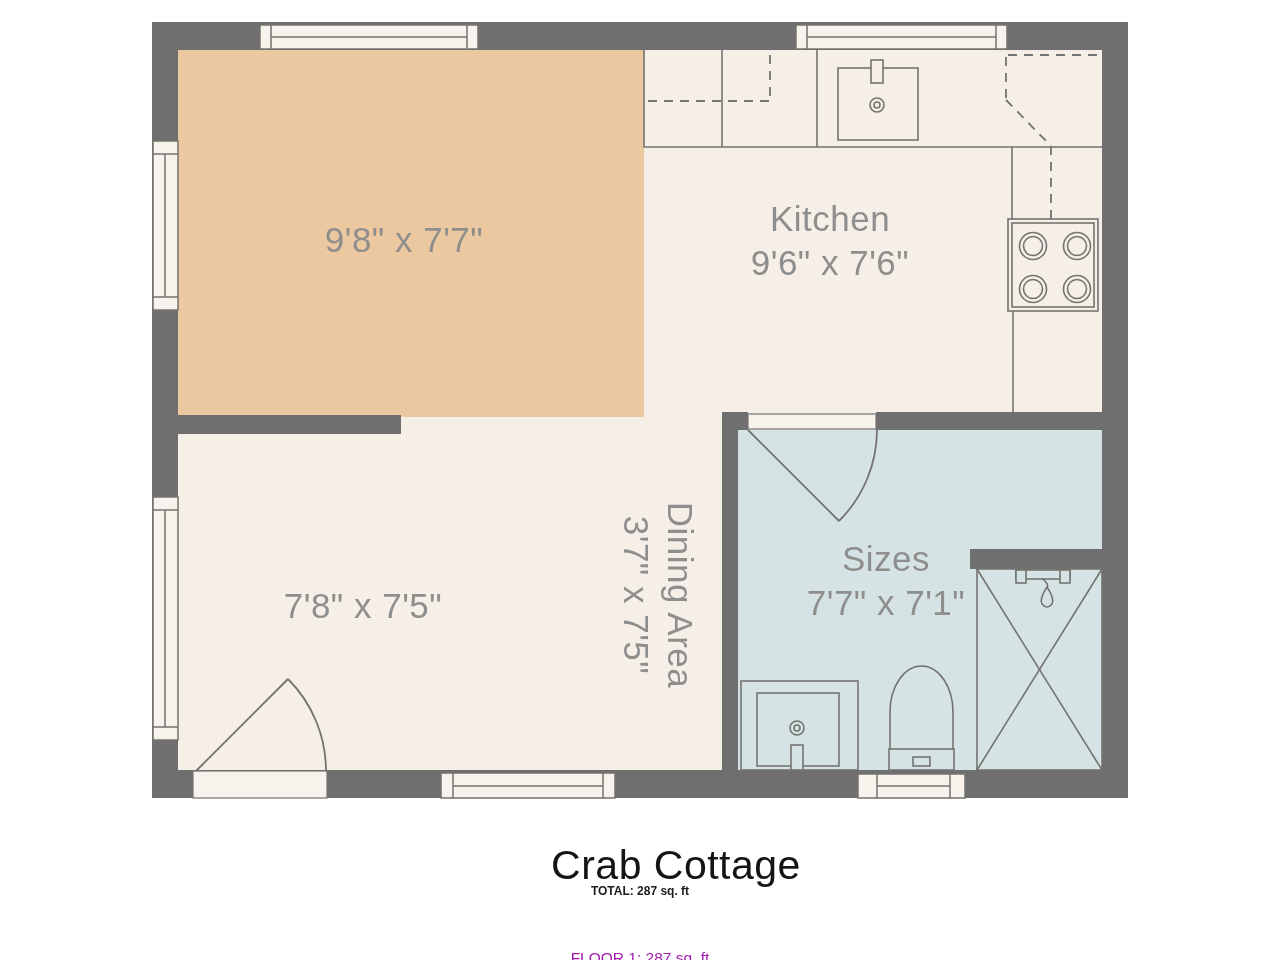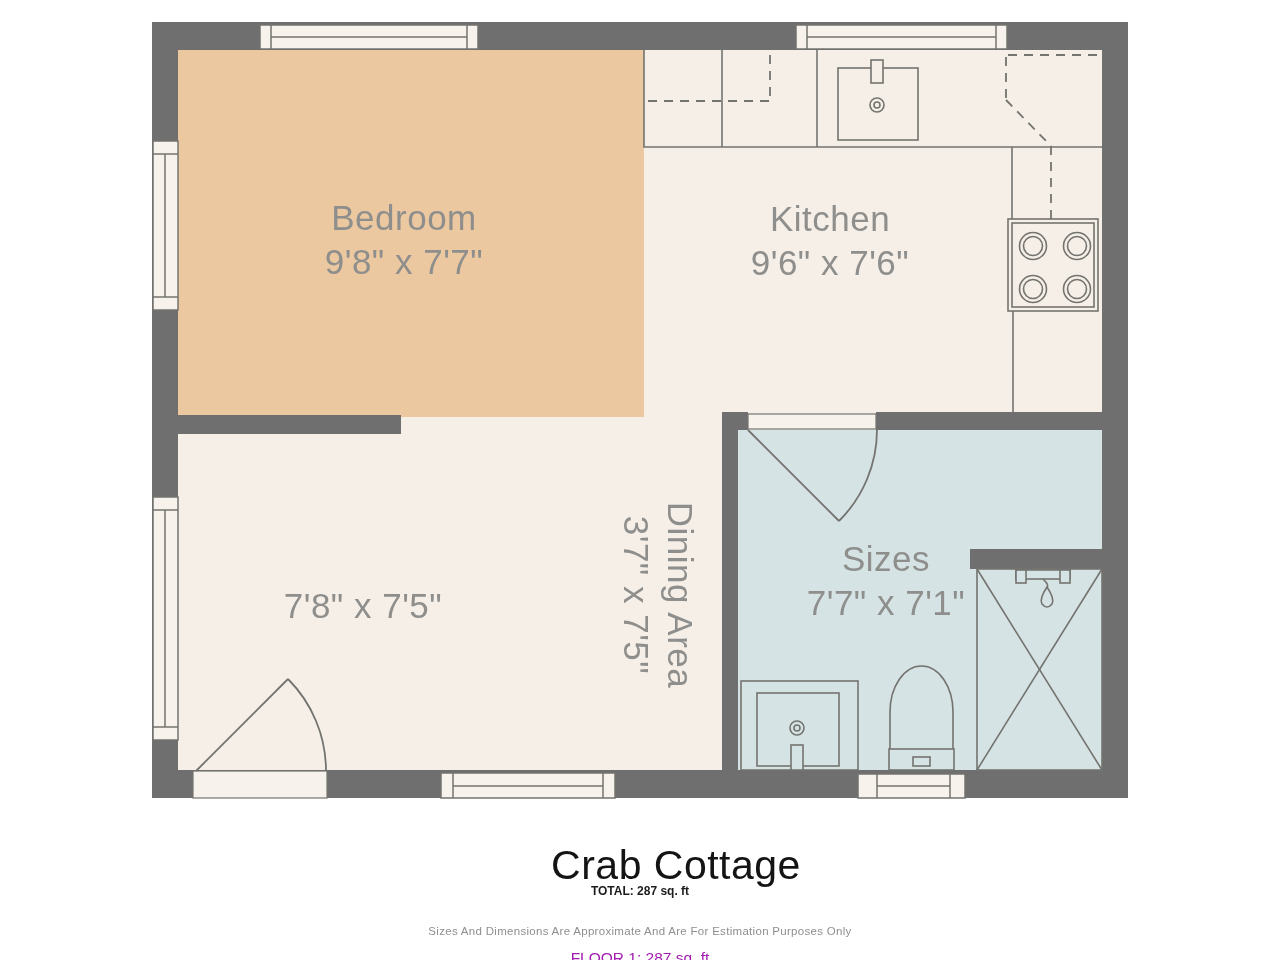--- a/index.html
+++ b/index.html
@@ -147,21 +147,20 @@
         <rect x="1016" y="570" width="54" height="9" fill="var(--bath-floor)"></rect>
         <rect x="1016" y="570" width="10" height="13" fill="var(--bath-floor)"></rect>
         <rect x="1060" y="570" width="10" height="13" fill="var(--bath-floor)"></rect>
         <path d="M1043,579 C1047,583 1049,585 1047,589"></path>
         <path d="M1047,587 Q1039,599 1042,604 Q1047,610 1052,604 Q1055,599 1047,587 Z" fill="var(--bath-floor)"></path>
       </g>
     </g>
   </svg>
 
   <div class="room-label ctr" style="left:404px;top:240px;width:360px;">
-    <div>Bedroom</div>
     <div class="dims">9'8" x 7'7"</div>
   </div>
 
   <div class="room-label ctr" style="left:830px;top:241px;width:360px;">
     <div>Kitchen</div>
     <div class="dims">9'6" x 7'6"</div>
   </div>
 
   <div class="room-label ctr" style="left:363px;top:606px;width:380px;">
     <div class="dims">7'8" x 7'5"</div>
@@ -173,15 +172,14 @@
   </div>
 
   <div class="room-label ctr" style="left:886px;top:581px;width:300px;">
     <div>Sizes</div>
     <div class="dims">7'7" x 7'1"</div>
   </div>
 
   <div class="footer title">Crab Cottage</div>
   <div class="footer total">TOTAL: 287 sq. ft</div>
   <div class="footer floor1">FLOOR 1: 287 sq. ft</div>
-  <div class="footer disclaimer">Sizes And Dimensions Are Approximate And Are For Estimation Purposes Only</div>
 
 </div>
 
 </body></html>

